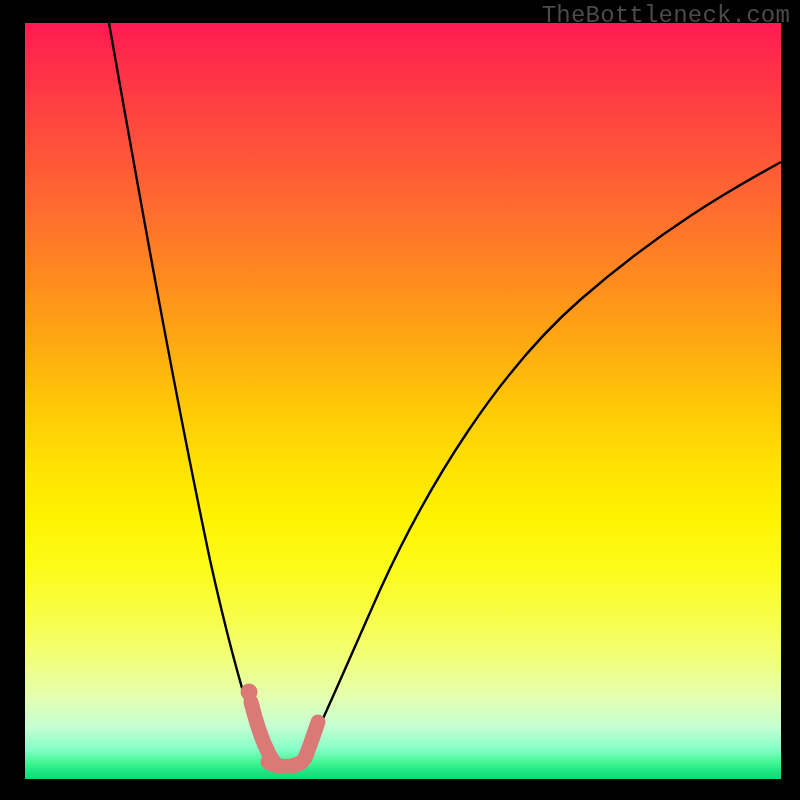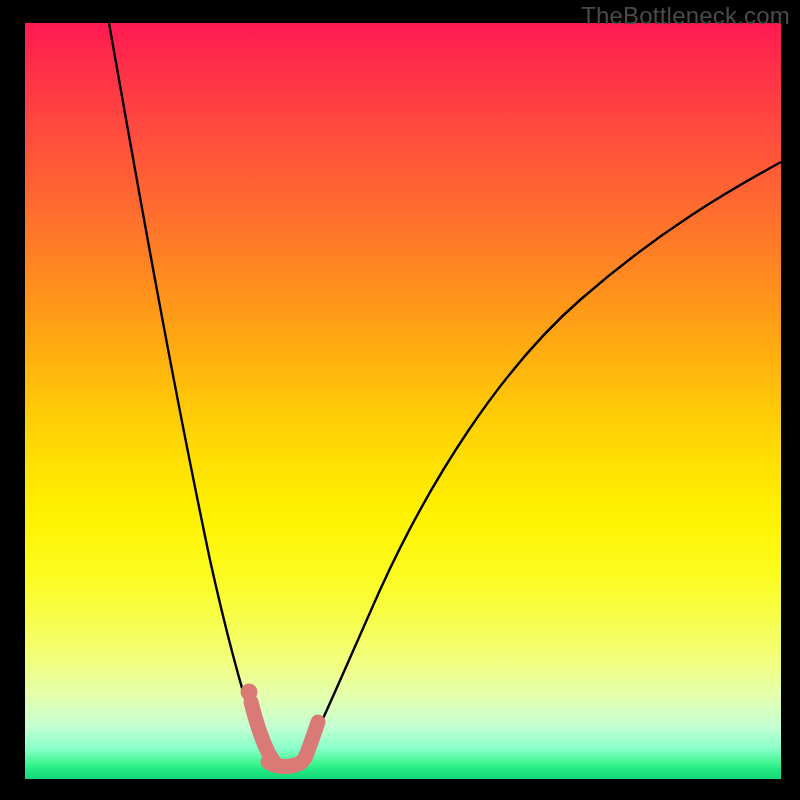--- a/index.html
+++ b/index.html
@@ -48,20 +48,21 @@
   }
   .watermark {
     position: absolute;
     top: 2px;
     right: 10px;
     color: #4b4b4b;
     font-size: 24px;
     font-weight: 500;
     letter-spacing: 0.2px;
     z-index: 3;
+    font-family: Liberation Mono, monospace;
   }
   svg.curves {
     position: absolute;
     top: 0;
     left: 0;
     width: 800px;
     height: 800px;
     z-index: 2;
   }
 </style>

